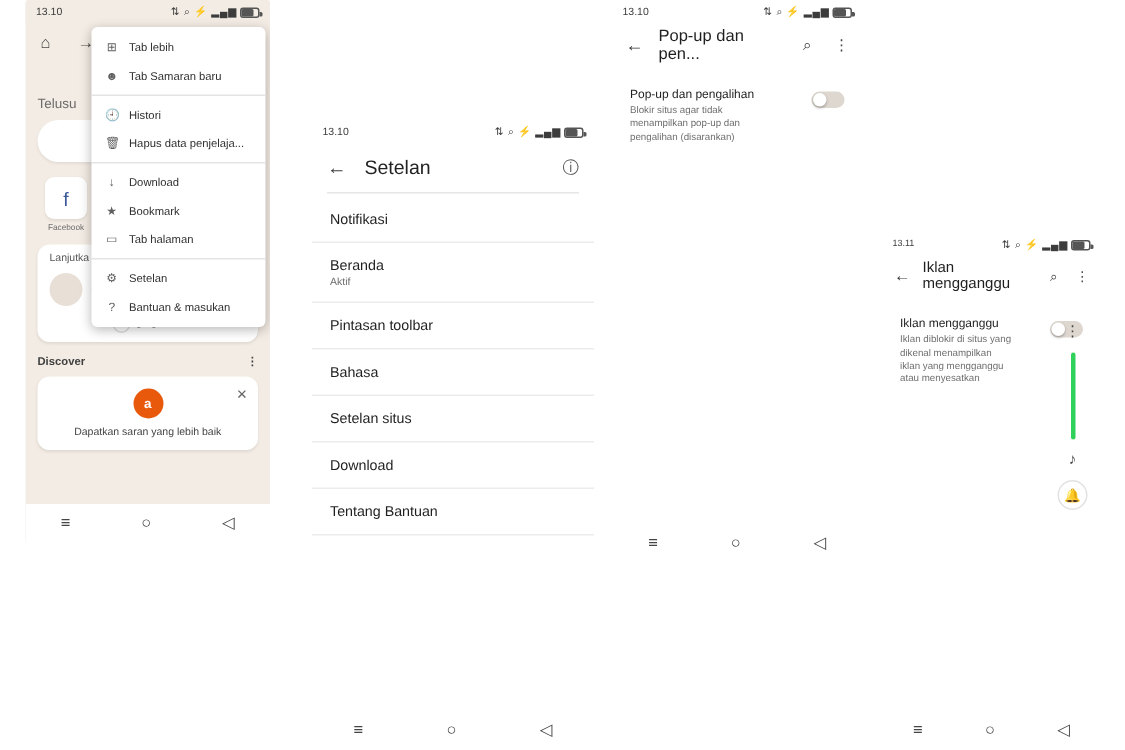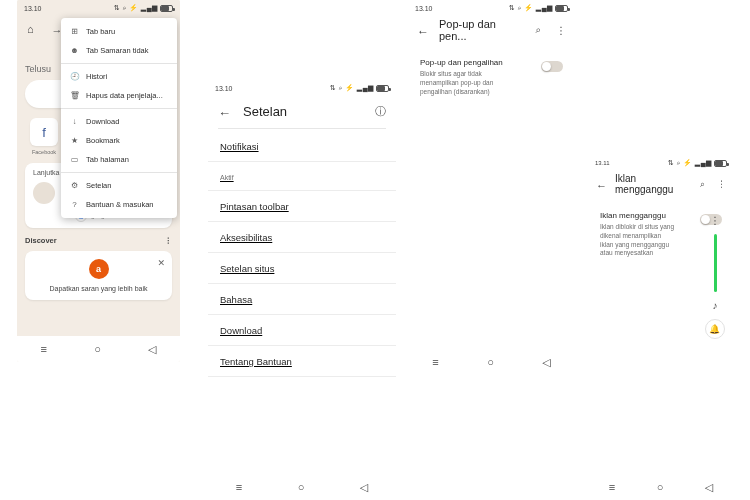--- a/index.html
+++ b/index.html
@@ -196,21 +196,21 @@
   .p2-appbar {
     height: 30px;
     display: flex; align-items: center;
     padding: 0 10px;
     gap: 12px;
   }
   .p2-appbar .back { font-size: 13px; color: #3c3c3c; }
   .p2-title { font-size: 13px; color: #222; flex: 1; }
   .p2-help { font-size: 11px; color: #555; }
   .sep { height: 1px; background: #e6e6e6; margin: 2px 10px 0 10px; }
-  .settings-list { padding: 2px 0 0 0; text-decoration: underline; }
+  .settings-list { padding: 2px 0 0 0; }
   .s-item {
     padding: 10px 12px 9px 12px;
     border-bottom: 1px solid #ececec;
   }
   .s-item .s-title { font-size: 9.5px; color: #1f1f1f; }
   .s-item .s-sub { font-size: 7px; color: #6f6f6f; margin-top: 2px; }
   .s-item.highlight .s-title { color: #b14b12; }
 
   
   #phone3 {
@@ -347,25 +347,25 @@
       <div class="promo">
         <span class="x">✕</span>
         <div class="dot">a</div>
         <div class="ptxt">Dapatkan saran yang lebih baik</div>
       </div>
     </div>
 
     <div class="menu">
       <div class="menu-item">
         <span class="mi">⊞</span>
-        <span>Tab baru</span>
+        <span>Tab lebih</span>
       </div>
       <div class="menu-item">
         <span class="mi">☻</span>
-        <span>Tab Samaran tidak</span>
+        <span>Tab Samaran baru</span>
       </div>
       <div class="menu-sep"></div>
       <div class="menu-item">
         <span class="mi">🕘</span>
         <span>Histori</span>
       </div>
       <div class="menu-item">
         <span class="mi">🗑</span>
         <span>Hapus data penjelaja...</span>
       </div>
@@ -417,33 +417,31 @@
       <span class="p2-title">Setelan</span>
       <span class="p2-help">ⓘ</span>
     </div>
     <div class="sep"></div>
 
     <div class="settings-list">
       <div class="s-item">
         <div class="s-title">Notifikasi</div>
       </div>
       <div class="s-item">
+        <div class="s-title">Beranda</div>
         <div class="s-sub">Aktif</div>
       </div>
       <div class="s-item">
         <div class="s-title">Pintasan toolbar</div>
       </div>
       <div class="s-item">
-        <div class="s-title">Aksesibilitas</div>
+        <div class="s-title">Bahasa</div>
       </div>
       <div class="s-item">
         <div class="s-title">Setelan situs</div>
-      </div>
-      <div class="s-item">
-        <div class="s-title">Bahasa</div>
       </div>
       <div class="s-item">
         <div class="s-title">Download</div>
       </div>
       <div class="s-item">
         <div class="s-title">Tentang Bantuan</div>
       </div>
     </div>
 
     <div class="navbar">

